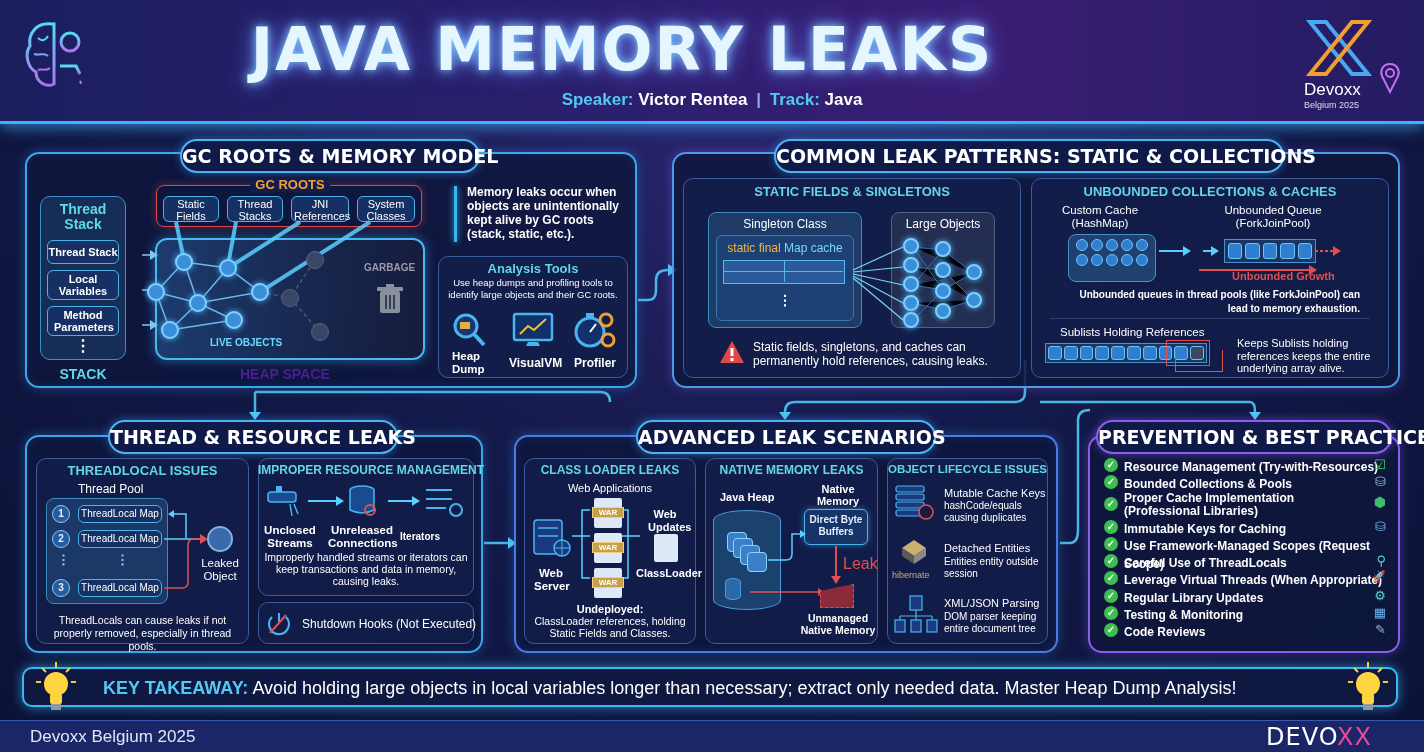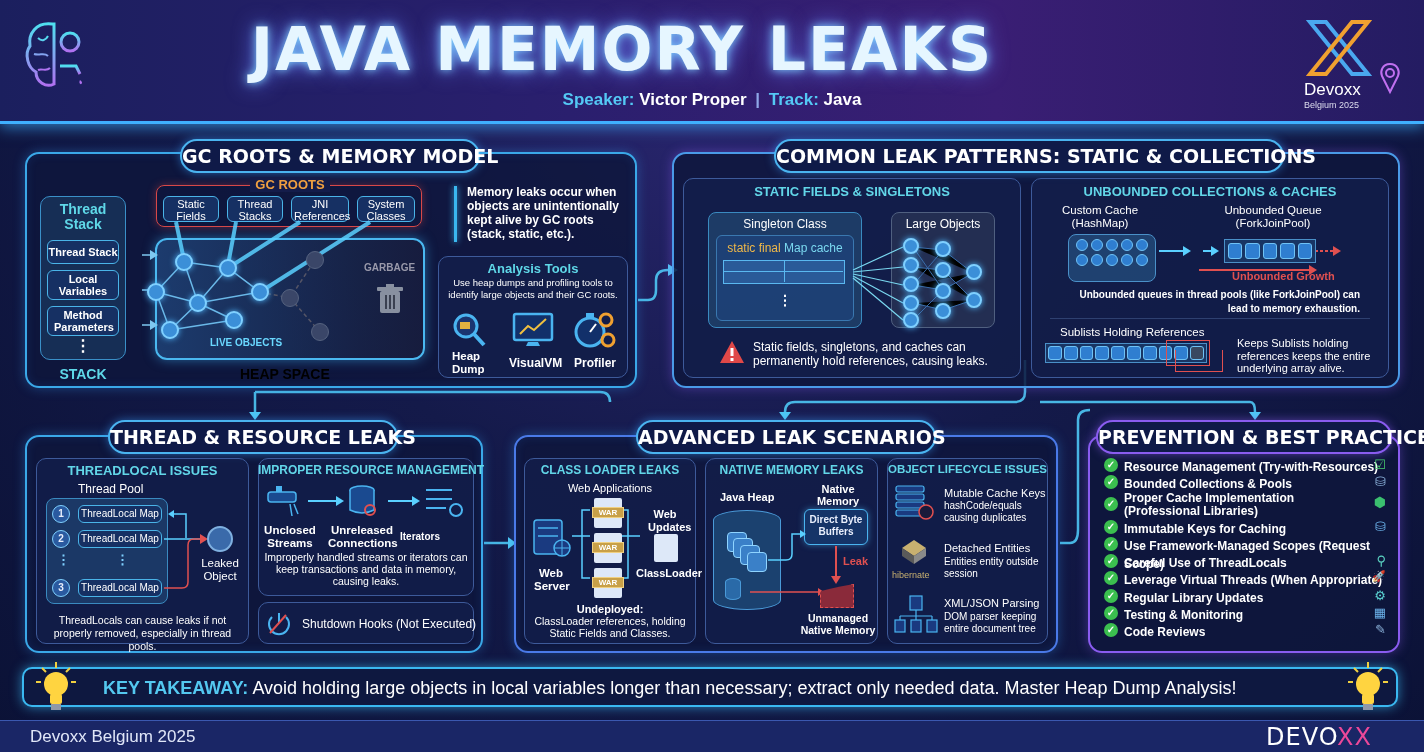--- a/index.html
+++ b/index.html
@@ -40,21 +40,21 @@
   <path d="M30 8 C14 6 6 18 8 30 C2 38 6 52 14 56 C14 66 24 72 32 68 L32 8 Z" fill="none" stroke="url(#bg1)" stroke-width="3"></path>
   <path d="M16 22 C20 26 24 24 26 20 M12 38 C18 40 22 36 26 40 M16 54 C20 52 24 56 28 52" fill="none" stroke="url(#bg1)" stroke-width="2"></path>
   <circle cx="48" cy="26" r="9" fill="none" stroke="url(#bg1)" stroke-width="3"></circle>
   <path d="M38 50 L54 50 L58 58" fill="none" stroke="url(#bg1)" stroke-width="3"></path>
   <path d="M58 64 C56 68 60 70 60 66 Z" fill="#b070f0"></path>
     </svg>
 </div>
 <div class="abs title">JAVA MEMORY LEAKS</div>
 <div class="abs subtitle">
   <span class="k">Speaker:</span>
-  <span>Victor Proper</span>
+  <span>Victor Rentea</span>
   <span style="color:#8fa8e8;margin:0 4px">|</span>
   <span class="k">Track:</span>
   <span>Java</span>
 </div>
 <div class="abs" style="left:1296px;top:18px;width:110px;height:100px">
   <svg width="70" height="60" viewBox="0 0 70 60" style="position:absolute;left:8px;top:0">
     <path d="M6 4 L22 4 L64 56 L48 56 Z" fill="none" stroke="#4aa8f0" stroke-width="4"></path>
     <path d="M64 4 L48 4 L6 56 L22 56 Z" fill="none" stroke="#f0a030" stroke-width="4"></path>
     </svg>
   <svg width="24" height="36" viewBox="0 0 24 36" style="position:absolute;left:82px;top:44px">
@@ -142,21 +142,21 @@
 <div class="abs gnode" style="left:281px;top:289px"></div>
 <div class="abs gnode" style="left:311px;top:323px"></div>
 <div class="abs" style="left:210px;top:337px;color:#6ad8ff;font-weight:bold;font-size:10px">LIVE OBJECTS</div>
 <div class="abs" style="left:364px;top:262px;color:#99a;font-weight:bold;font-size:10px">GARBAGE</div>
 <svg class="abs" style="left:376px;top:283px" width="28" height="32" viewBox="0 0 28 32">
     <rect x="4" y="8" width="20" height="22" rx="2" fill="#8890a0"></rect>
     <rect x="1" y="4" width="26" height="4" rx="1" fill="#8890a0"></rect>
     <rect x="10" y="1" width="8" height="3" fill="#8890a0"></rect>
     <path d="M10 12 V26 M14 12 V26 M18 12 V26" stroke="#3a4050" stroke-width="2"></path>
   </svg>
-<div class="abs" style="left:240px;top:366px;color:#000000;font-weight:bold;font-size:14px">HEAP SPACE</div>
+<div class="abs" style="left:240px;top:366px;color:#4c1d95;font-weight:bold;font-size:14px">HEAP SPACE</div>
 
 <div class="abs" style="left:454px;top:186px;width:3px;height:56px;background:#3ab8f0;box-shadow:0 0 6px #3ab8f0"></div>
 <div class="abs tb" style="left:467px;top:185px;width:165px;font-size:12px;line-height:14px">Memory leaks occur when objects are unintentionally kept alive by GC roots (stack, static, etc.).</div>
 
 <div class="abs sub" style="left:438px;top:256px;width:190px;height:122px"></div>
 <div class="abs" style="left:438px;top:261px;width:190px;text-align:center;color:#5fd8e8;font-weight:bold;font-size:13px">Analysis Tools</div>
 <div class="abs t" style="left:442px;top:277px;width:182px;font-size:9.5px;line-height:12px">Use heap dumps and profiling tools to identify large objects and their GC roots.</div>
 <svg class="abs" style="left:452px;top:312px" width="34" height="36" viewBox="0 0 34 36">
     <circle cx="14" cy="14" r="11" fill="#1a3570" stroke="#4ab4f0" stroke-width="3"></circle>
     <rect x="8" y="10" width="10" height="7" fill="#e0b040"></rect>
@@ -404,21 +404,21 @@
 <div class="abs" style="left:804px;top:509px;width:64px;height:36px;border:1.5px solid #4ab4f0;border-radius:6px;background:#153468;box-shadow:0 0 6px #4ab4f088"></div>
 <div class="abs" style="left:808px;top:514px;width:56px;text-align:center;font-size:10px;font-weight:bold;line-height:12px">Direct Byte Buffers</div>
 <svg class="abs" style="left:740px;top:530px" width="130" height="80">
     <path d="M28 30 L46 30 Q52 30 52 24 L52 4 L62 4" stroke="#5ad0ff" stroke-width="1.5" fill="none"></path>
     <path d="M60 0 L66 4 L60 8Z" fill="#5ad0ff"></path>
     <path d="M96 16 L96 48" stroke="#e05050" stroke-width="2"></path>
     <path d="M91 46 L96 54 L101 46Z" fill="#e05050"></path>
     <path d="M10 62 L80 62" stroke="#e05050" stroke-width="1.5"></path>
     <path d="M78 58 L84 62 L78 66Z" fill="#e05050"></path>
   </svg>
-<div class="abs" style="left:843px;top:555px;color:#e05050;font-weight:bold;font-size:11px">Leak</div>
+<div class="abs" style="left:843px;top:555px;color:#e05050;font-weight:normal;font-size:16px">Leak</div>
 <div class="abs" style="left:820px;top:584px;width:34px;height:24px;background:#8a2a3a;border:1px dashed #e05050;clip-path:polygon(0 30%,30% 20%,60% 10%,100% 0,100% 100%,0 100%)"></div>
 <div class="abs t" style="left:800px;top:612px;width:76px;font-weight:bold;font-size:10.5px;line-height:12px">Unmanaged Native Memory</div>
 
 <div class="abs sub" style="left:887px;top:458px;width:161px;height:186px"></div>
 <div class="abs h3" style="left:887px;top:463px;width:161px;font-size:11.5px">OBJECT LIFECYCLE ISSUES</div>
 <svg class="abs" style="left:894px;top:484px" width="42" height="36">
     <g fill="#1a3a80" stroke="#4ab4f0" stroke-width="1.2">
       <rect x="2" y="2" width="28" height="6" rx="2"></rect>
       <rect x="2" y="10" width="28" height="6" rx="2"></rect>
       <rect x="2" y="18" width="28" height="6" rx="2"></rect>

